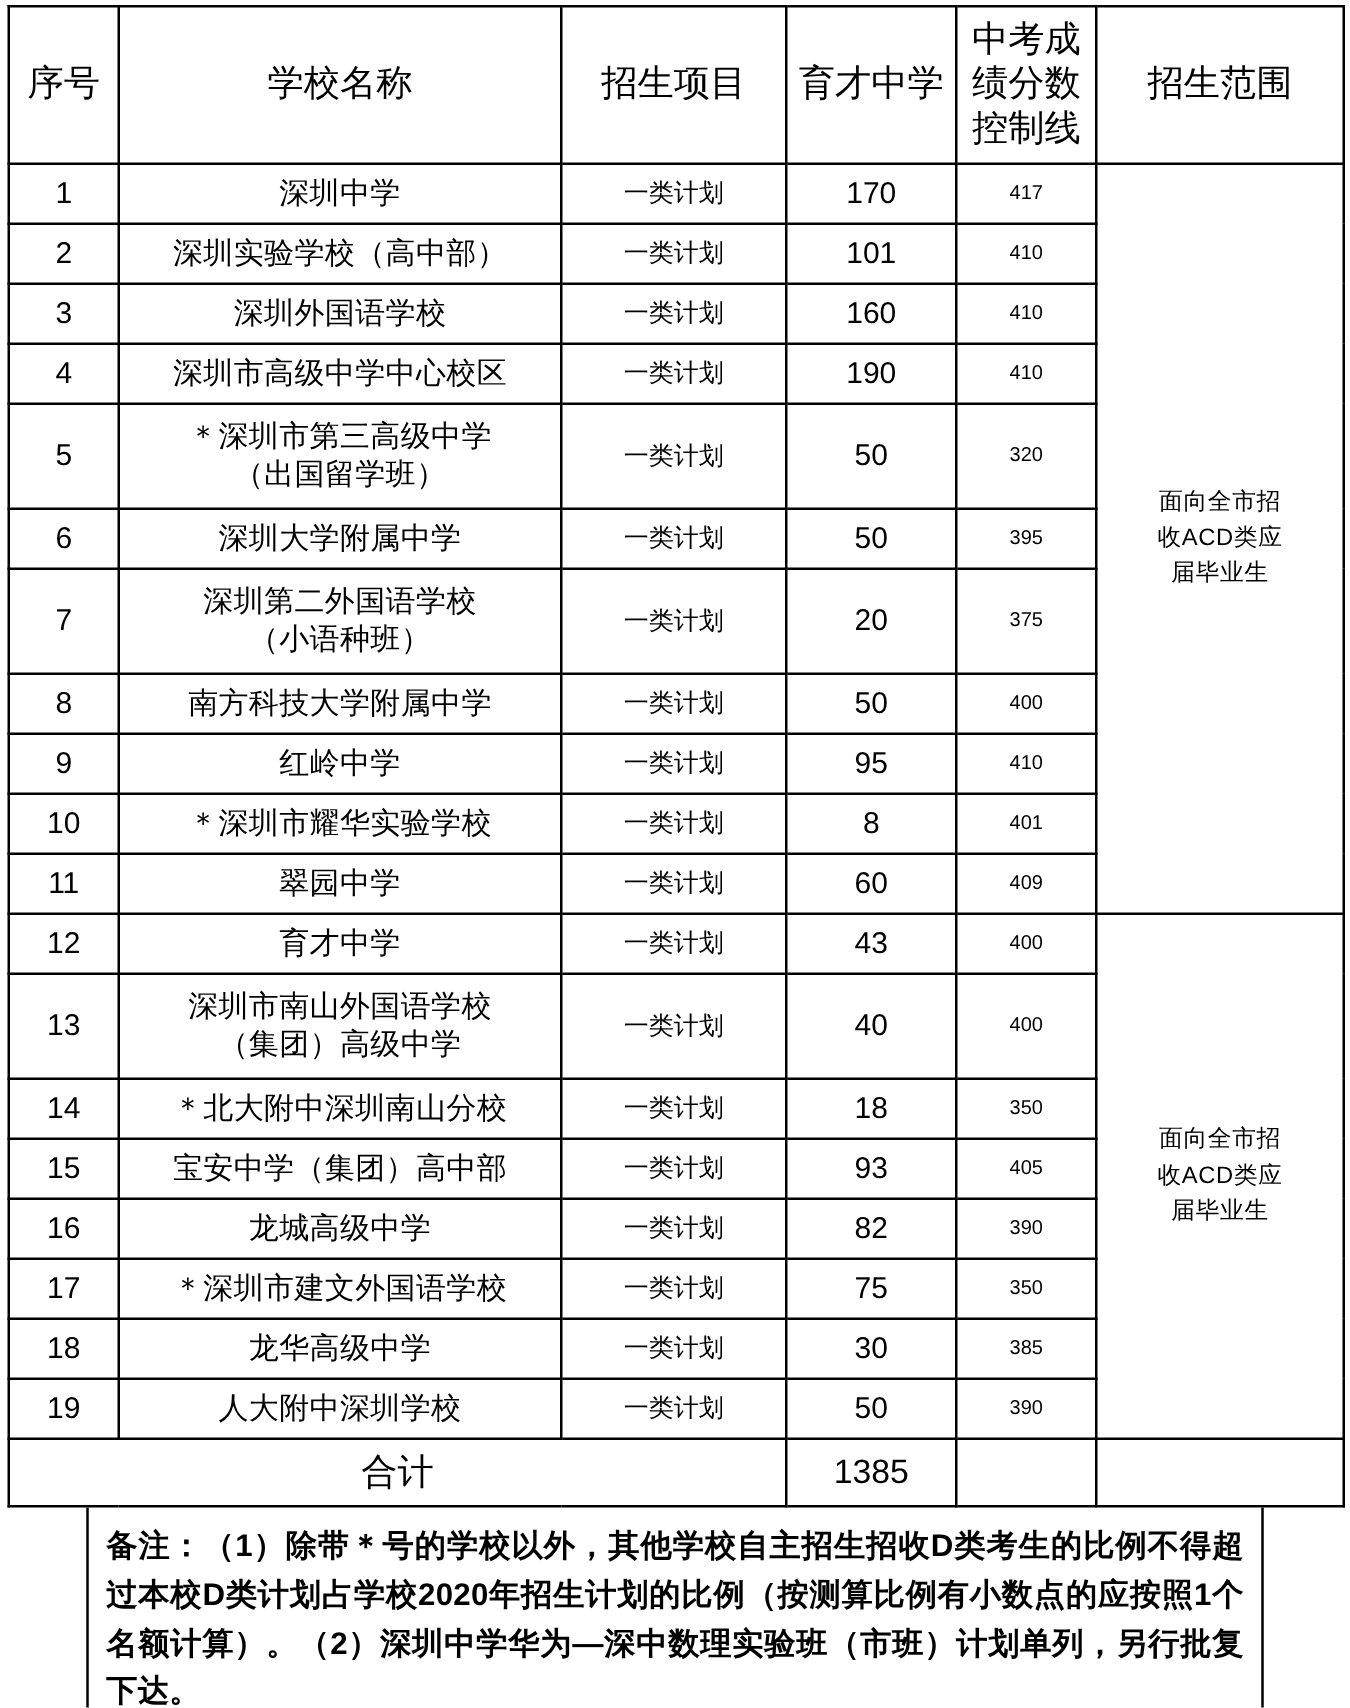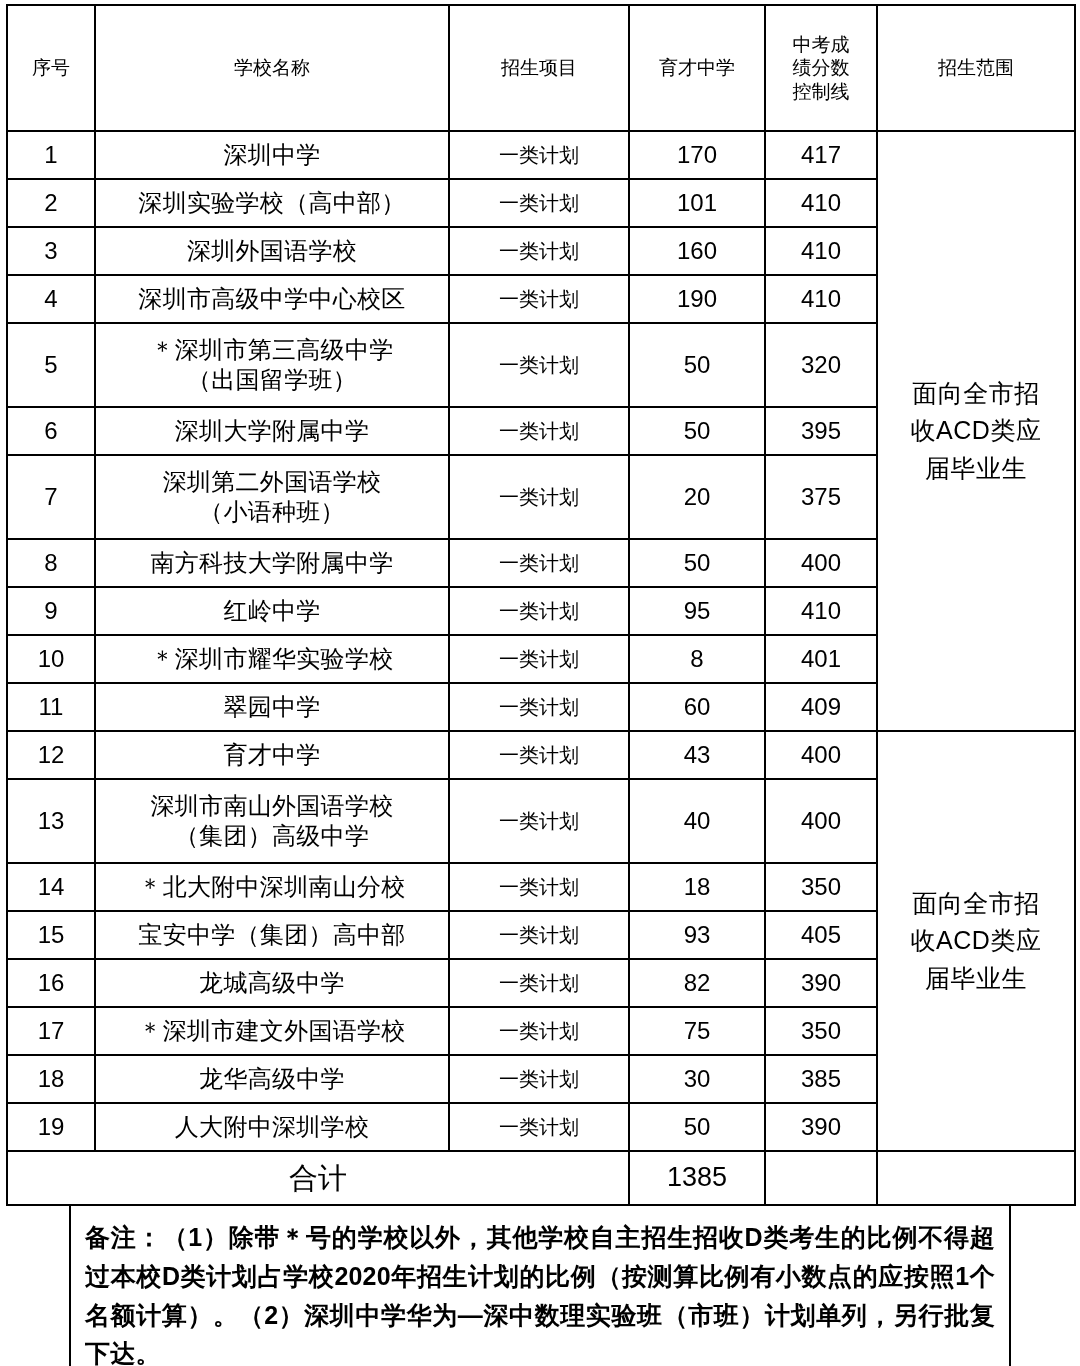--- a/index.html
+++ b/index.html
@@ -36,36 +36,36 @@
   }
   
   col.c-idx    { width: 88px; }
   col.c-school { width: 354px; }
   col.c-prog   { width: 180px; }
   col.c-plan   { width: 136px; }
   col.c-score  { width: 112px; }
   col.c-range  { width: 198px; }
 
   thead td {
-    font-size: 19px;
+    font-size: 29px;
     font-weight: bold;
     line-height: 1.22;
     height: 120px;
   }
   tbody td {
     font-size: 24px;
     line-height: 1.25;
   }
   td.idx      { font-size: 24px; }
   td.school   { font-size: 24px; letter-spacing: 0.3px; }
   td.prog     { font-size: 20px; }
   td.plan     { font-size: 24px; }
-  td.score    { font-size: 24px; }
+  td.score    { font-size: 16px; }
   td.range {
-    font-size: 25px;
+    font-size: 19px;
     font-weight: bold;
     line-height: 1.5;
     letter-spacing: 0.5px;
     border-radius: 29px;
   }
   tr.r1 td { height: 42px; }
   tr.r2 td { height: 78px; }
   td.total-label {
     font-size: 29px;
     height: 48px;

